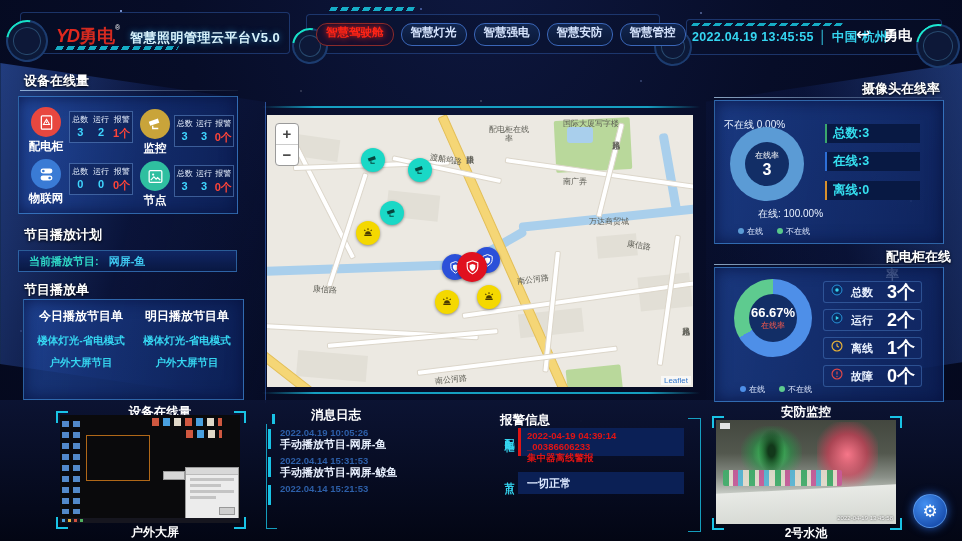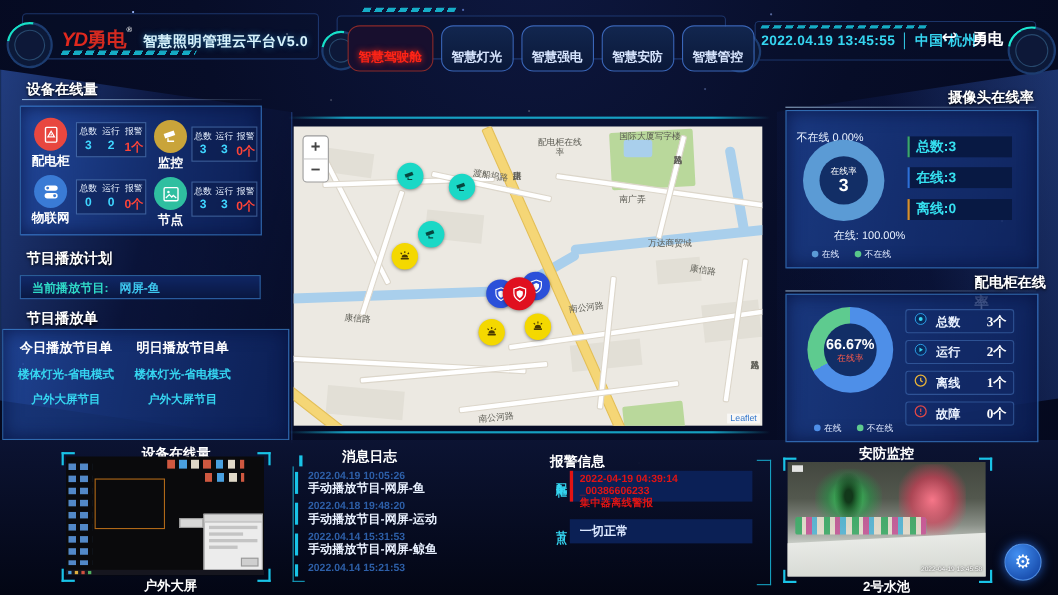--- a/index.html
+++ b/index.html
@@ -26,21 +26,21 @@
   .hdr-frame{position:absolute;border:1px solid rgba(45,85,160,.55);border-radius:4px;background:rgba(8,16,44,.35);}
   .hdr-circle{position:absolute;border-radius:50%;border:2px solid #1c3c70;border-top-color:#17e0c8;
     background:radial-gradient(circle,#0d1838 55%,#091028 100%);box-shadow:inset 0 0 0 5px rgba(10,20,50,.9),inset 0 0 0 6px #27496e;transform:rotate(-35deg);}
   .dash{position:absolute;height:4px;transform:skewX(-28deg);opacity:.85;
     background:repeating-linear-gradient(90deg,#18c8e0 0 7px,transparent 7px 11px);}
   .logo-yd{font-style:italic;font-weight:900;font-size:18px;color:#e0281e;letter-spacing:-1px;}
   .logo-cn{font-weight:900;font-size:18px;color:#d42a20;}
   .logo-reg{font-size:7px;color:#fff;vertical-align:top;}
   .app-title{position:absolute;left:130px;top:29px;font-size:13px;font-weight:800;color:#d7f2fb;letter-spacing:.5px;text-shadow:0 0 6px #1a6aa0;}
   .tabs{position:absolute;left:316px;top:23px;display:flex;gap:7px;list-style:none;margin:0;padding:0;}
-  .tab{padding:20px 9px 5px;font-size:11.5px;font-weight:700;color:#d8e6ff;border:1px solid #3a66b8;border-radius:11px;
+  .tab{padding:1px 9px 5px;font-size:11.5px;font-weight:700;color:#d8e6ff;border:1px solid #3a66b8;border-radius:11px;
     background:linear-gradient(180deg,#12264f,#0a1838);white-space:nowrap;cursor:pointer;}
   .tab.active{color:#ff2416;border-color:#8a2a2a;background:#180f2e;text-shadow:0 0 6px #ff2416;}
   .hdr-date{position:absolute;left:692px;top:29px;font-size:12.5px;font-weight:800;color:#35d5f0;letter-spacing:.3px;}
   .hdr-sep{color:#35d5f0;margin:0 5px;}
   .hdr-back{position:absolute;left:856px;top:24px;font-size:17px;color:#fff;cursor:pointer;}
   .hdr-user{position:absolute;left:884px;top:27px;font-size:14px;font-weight:900;color:#fff;cursor:pointer;}
   
   .sec-title{position:absolute;font-size:13px;font-weight:800;color:#fff;text-shadow:0 1px 3px #000;}
   .t-underline{position:absolute;height:1px;background:linear-gradient(90deg,rgba(190,225,255,.7),rgba(190,225,255,.06));}
   
@@ -87,21 +87,21 @@
   .donut-center{position:absolute;display:flex;flex-direction:column;align-items:center;justify-content:center;z-index:2;}
   .small-lbl{position:absolute;font-size:10px;color:#e8f1ff;}
   .legend{position:absolute;display:flex;gap:14px;font-size:8px;color:#dfe9ff;align-items:center;}
   .ldot{display:inline-block;width:6px;height:6px;border-radius:50%;margin-right:3px;}
   .statbox{position:absolute;width:95px;height:19px;background:rgba(8,24,64,.92);display:flex;align-items:center;
     font-size:12.5px;font-weight:800;color:#35e0f0;padding-left:8px;box-sizing:border-box;}
   .statbox i{position:absolute;left:0;top:0;bottom:0;width:2px;}
   .cabrow{position:absolute;width:99px;height:22px;border:1px solid rgba(100,160,235,.35);background:rgba(18,42,104,.5);
     border-radius:3px;display:flex;align-items:center;padding:0 6px;box-sizing:border-box;gap:7px;}
   .cabrow .lbl{font-size:11px;font-weight:700;color:#eaf2ff;flex:1;}
-  .cabrow .val{font-size:12px;font-weight:800;color:#fff;font-family:Liberation Serif, serif;}
+  .cabrow .val{font-size:18px;font-weight:800;color:#fff;}
   
   .b-title{position:absolute;font-size:12.5px;font-weight:800;color:#fff;}
   .corner{position:absolute;width:10px;height:10px;border:2px solid #19c3e6;}
   .c-tl{border-right:none;border-bottom:none;} .c-tr{border-left:none;border-bottom:none;}
   .c-bl{border-right:none;border-top:none;}  .c-br{border-left:none;border-top:none;}
   
   #desktop{position:absolute;left:60px;top:415px;width:180px;height:108px;background:#0a0a0c;overflow:hidden;cursor:pointer;}
   .icon-grid{position:absolute;left:2px;top:3px;width:22px;height:96px;
     background:repeating-linear-gradient(0deg,transparent 0 2px,rgba(90,150,220,.9) 2px 8px,transparent 8px 11px);
     background-size:8px 11px;background-repeat:repeat;
@@ -278,21 +278,21 @@
     </div>
   </div>
 
   <div class="sec-title" style="left:24px;top:226px;">节目播放计划</div>
   <div class="cur-bar">
     <span class="cur-label">当前播放节目:</span>
     <span class="cur-value">网屏-鱼</span>
   </div>
 
   <div class="sec-title" style="left:24px;top:281px;">节目播放单</div>
-  <div class="panel" style="left:2px;top:299px;width:219px;height:99px;padding-left:40px;">
+  <div class="panel" style="left:23px;top:299px;width:219px;height:99px;">
     <div class="pl-head" style="left:2px;top:8px;">今日播放节目单</div>
     <div class="pl-item" style="left:2px;top:34px;">楼体灯光-省电模式</div>
     <div class="pl-item" style="left:2px;top:56px;">户外大屏节目</div>
     <div class="pl-head" style="left:108px;top:8px;">明日播放节目单</div>
     <div class="pl-item" style="left:108px;top:34px;">楼体灯光-省电模式</div>
     <div class="pl-item" style="left:108px;top:56px;">户外大屏节目</div>
   </div>
 
   <div class="cyline" style="left:262px;top:106px;width:438px;"></div>
   <div class="cyline" style="left:262px;top:392px;width:438px;"></div>
@@ -512,25 +512,20 @@
   <div class="b-title" style="left:297px;top:407px;margin-left:14px;">消息日志</div>
   <div class="bracket-l" style="left:266px;top:424px;width:10px;height:104px;"></div>
   <div class="log-wrap">
     <div class="log-entry">
         <i></i>
       <span class="log-time">2022.04.19 10:05:26</span>
       <span class="log-text">手动播放节目-网屏-鱼</span>
     </div>
     <div class="log-entry">
         <i></i>
-      <span class="log-time">2022.04.18 19:48:20</span>
-      <span class="log-text">手动播放节目-网屏-运动</span>
-    </div>
-    <div class="log-entry">
-        <i></i>
       <span class="log-time">2022.04.14 15:31:53</span>
       <span class="log-text">手动播放节目-网屏-鲸鱼</span>
     </div>
     <div class="log-entry">
         <i></i>
       <span class="log-time">2022.04.14 15:21:53</span>
       <span class="log-text"></span>
     </div>
   </div>
 

